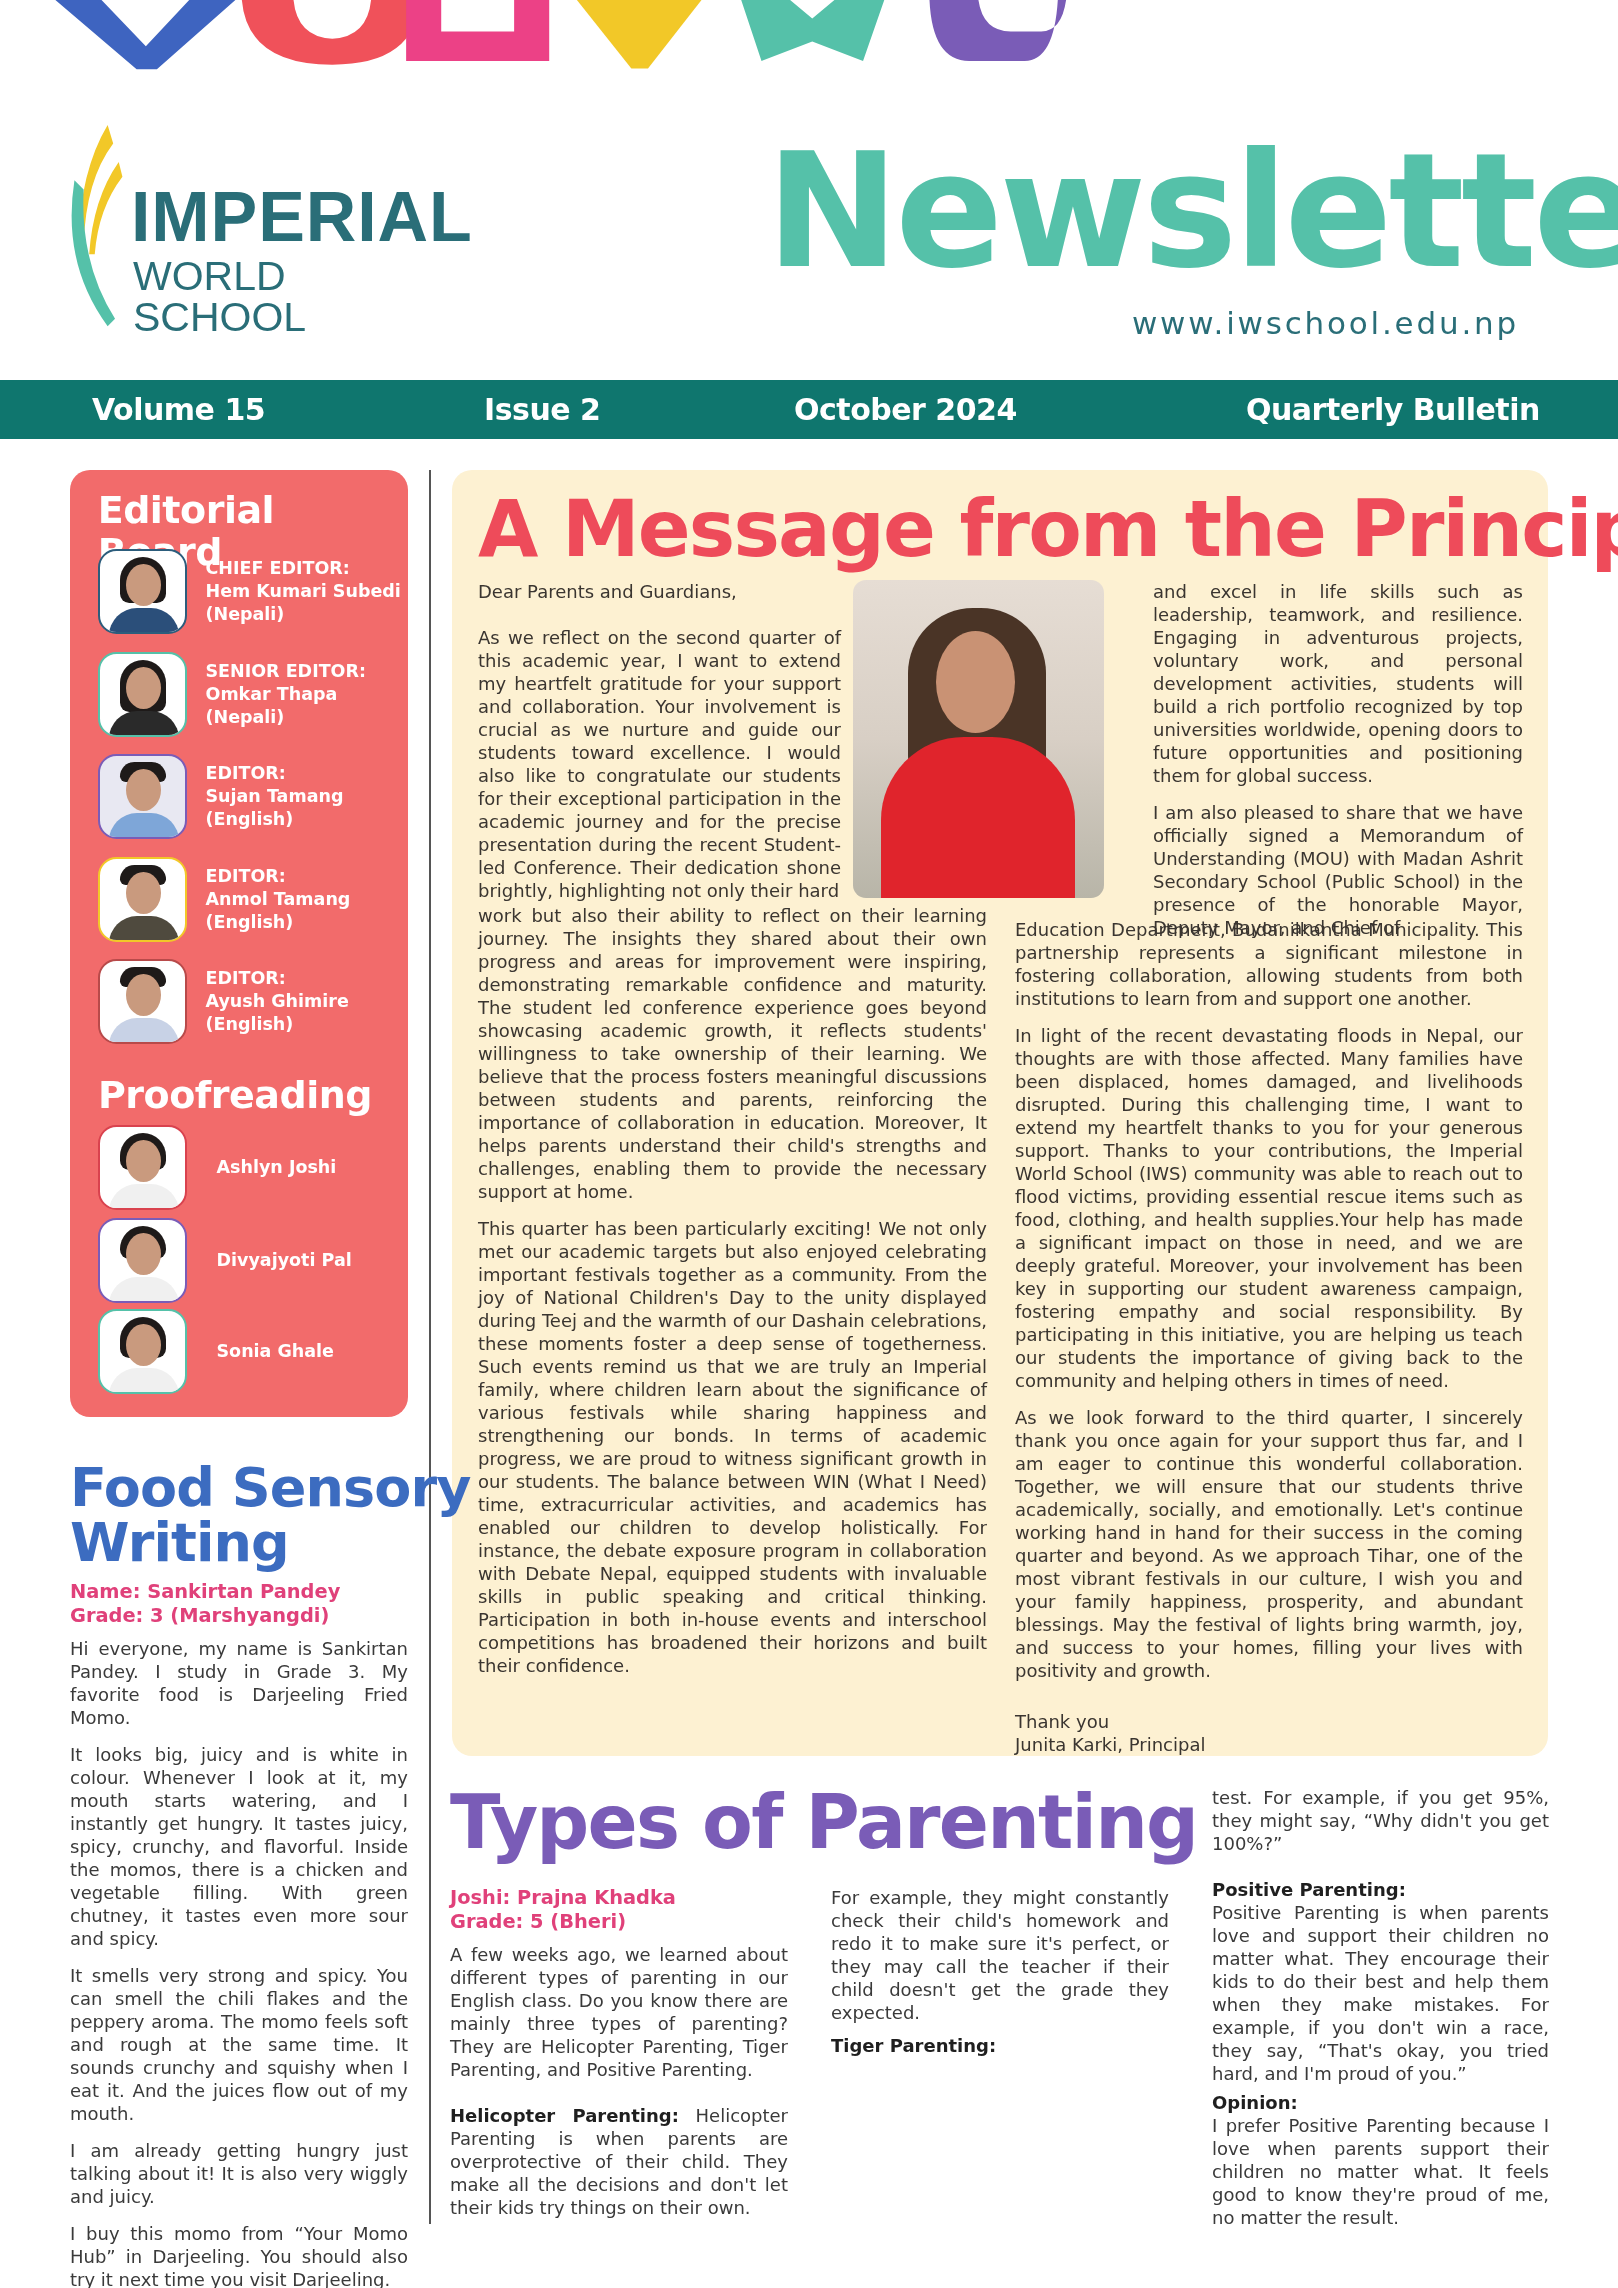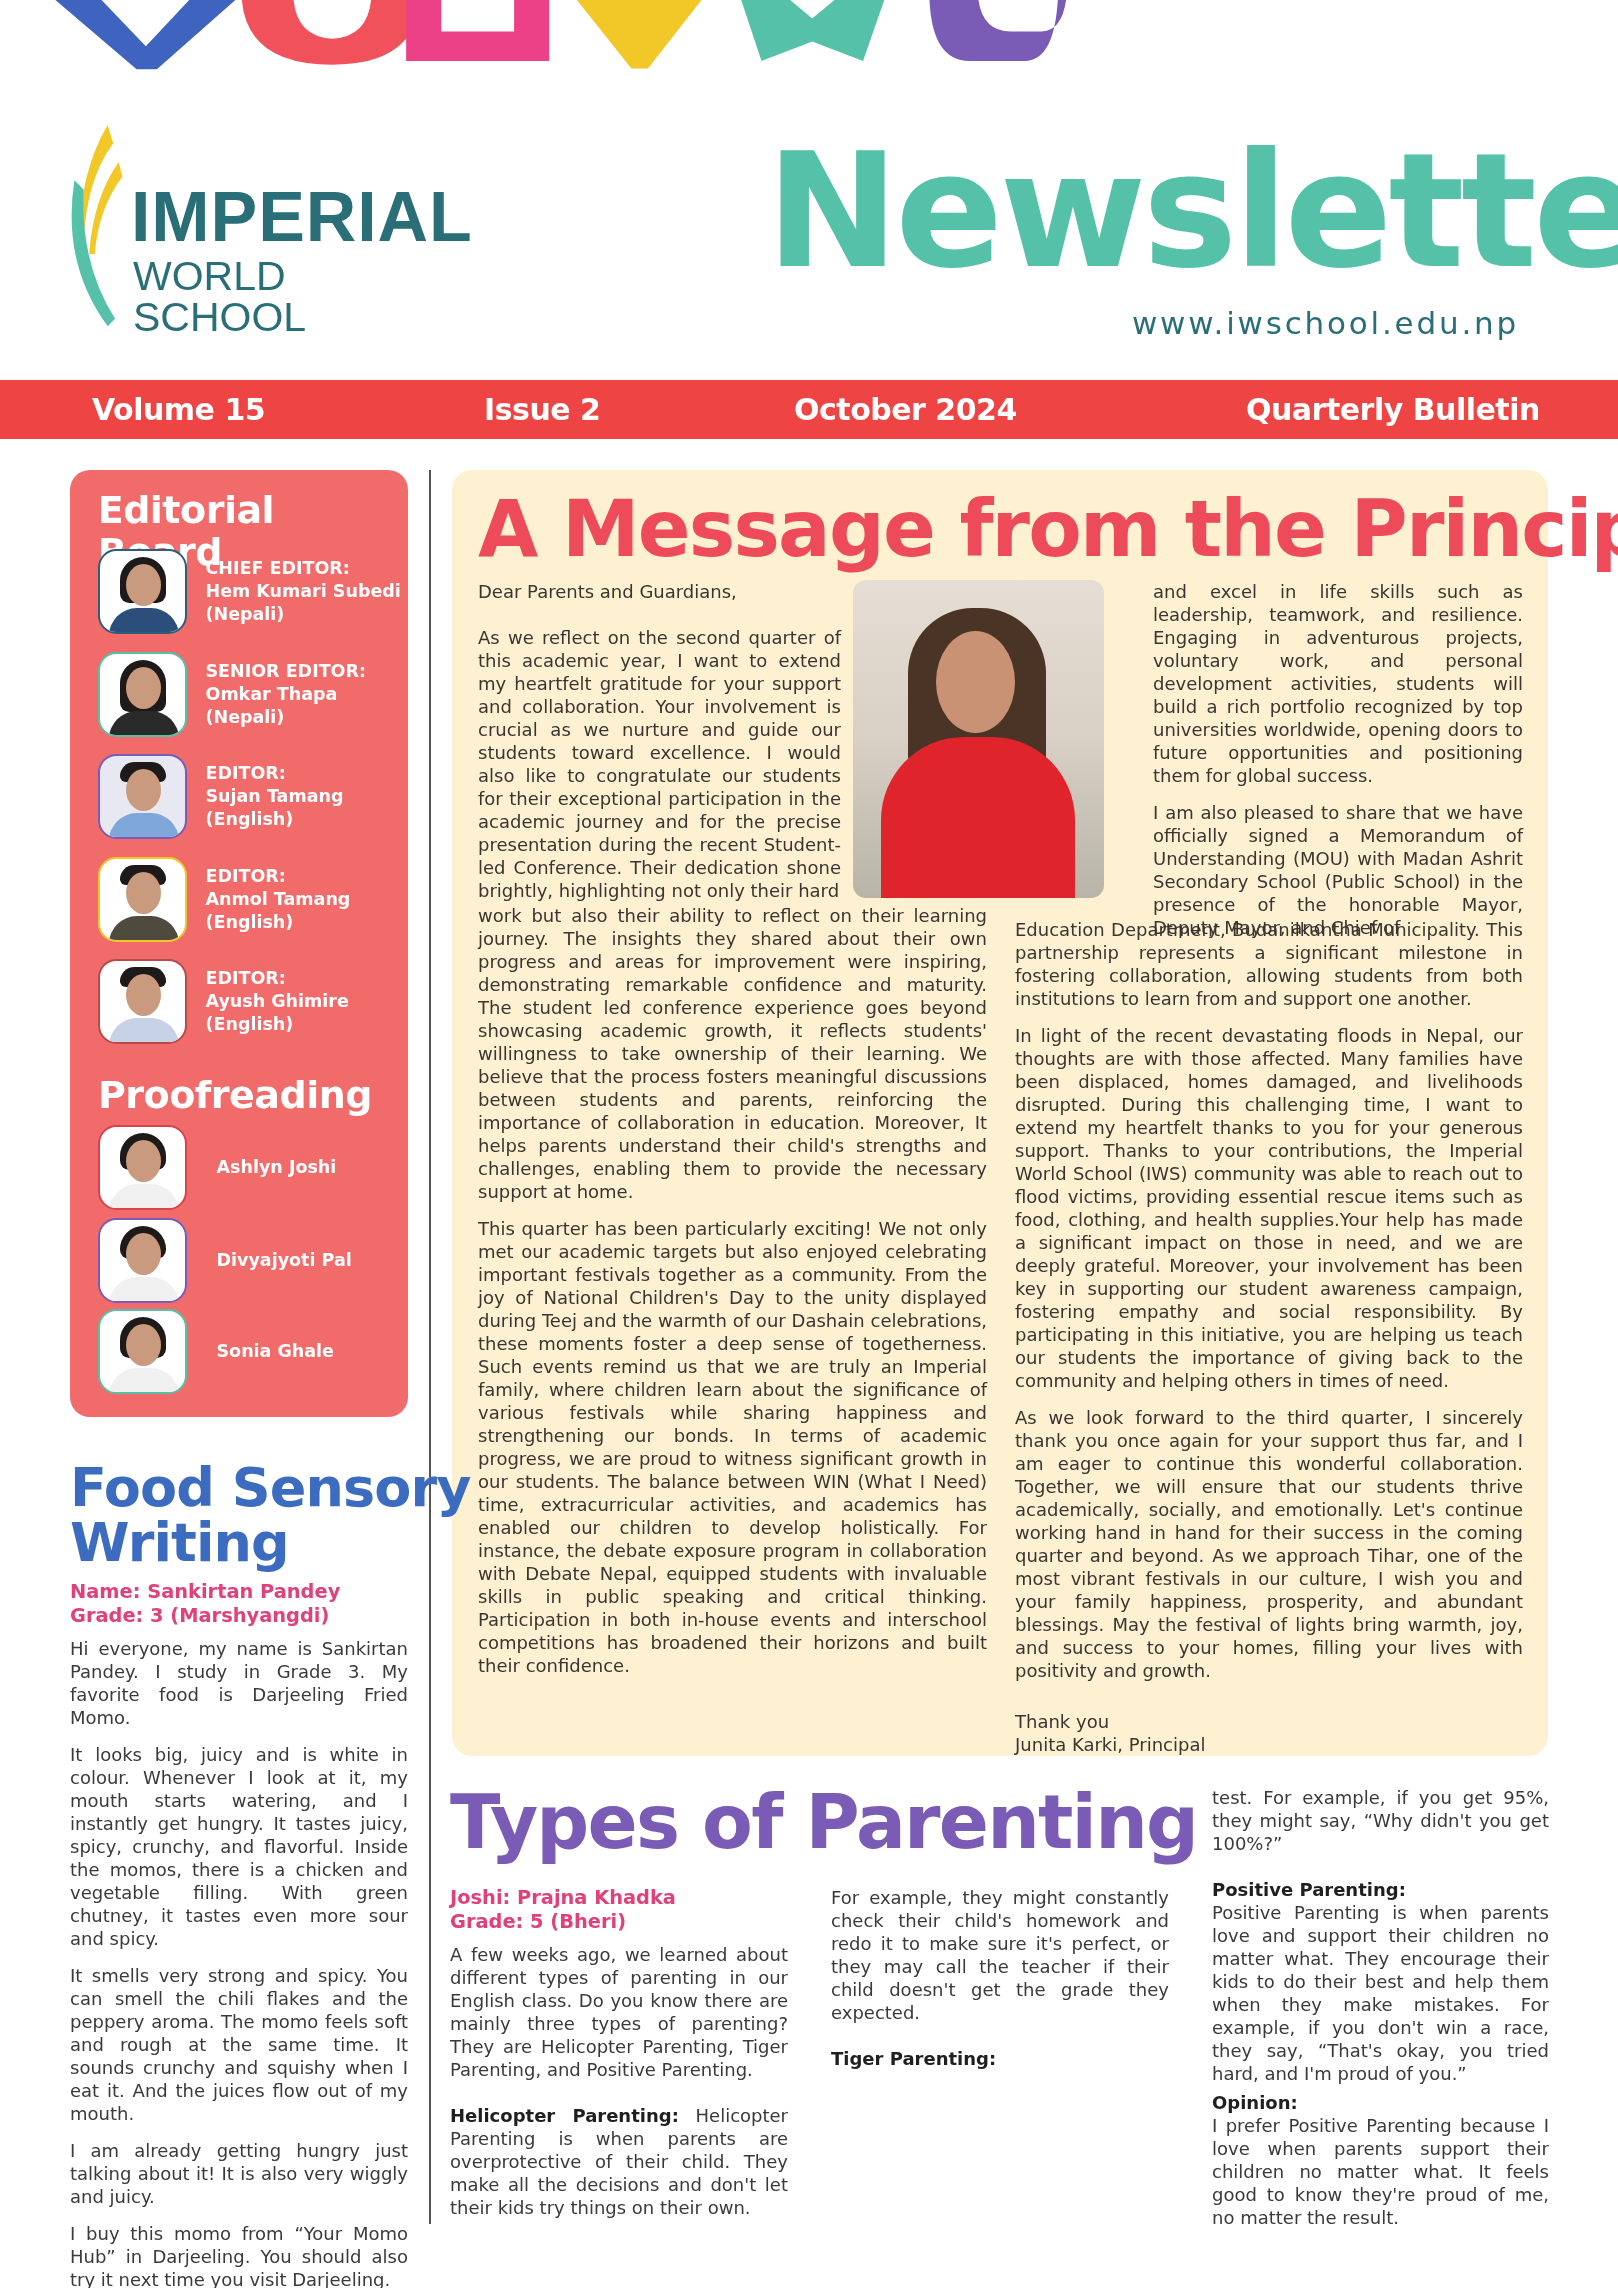--- a/index.html
+++ b/index.html
@@ -12,21 +12,21 @@
   
   .logo { position: absolute; left: 65px; top: 125px; width: 388px; height: 203px; }
   .logo-mark { position: absolute; left: 0; top: 0; width: 65px; height: 203px; }
   .logo-text1 { position: absolute; left: 66px; top: 57px; font-family: "Liberation Sans", sans-serif; font-size: 70px; letter-spacing: 0.9px; color: #2a6e78; font-weight: 700; line-height: 1; }
   .logo-text2 { position: absolute; left: 68px; top: 131px; font-family: "Liberation Sans", sans-serif; font-size: 41px; color: #2a6e78; letter-spacing: 0px; line-height: 1; }
 
   .masthead-title { position: absolute; left: 766px; top: 131px; font-family: "DejaVu Sans", sans-serif; font-weight: 700; font-size: 159px; color: #55c1a9; letter-spacing: -3.7px; line-height: 1; }
   .masthead-url { position: absolute; right: 100px; top: 305px; font-family: "DejaVu Sans", sans-serif; font-size: 31px; color: #2a6e78; letter-spacing: 2.8px; }
 
   
-  .info-bar { position: absolute; left: 0; top: 380px; width: 1619px; height: 59px; background: #ef4444; display: flex; align-items: center; }
+  .info-bar { position: absolute; left: 0; top: 380px; width: 1619px; height: 59px; background: #0f766e; display: flex; align-items: center; }
   .info-bar span { position: absolute; color: #ffffff; font-weight: 700; font-size: 30px; font-family: "DejaVu Sans", sans-serif; letter-spacing: -0.5px; }
 
   
   .editorial { position: absolute; left: 70px; top: 470px; width: 338px; height: 947px; background: #f26b6b; border-radius: 20px; padding: 20px 18.5px; color: #fff; }
   .editorial h2 { font-size: 38px; font-weight: 700; color: #ffffff; letter-spacing: -0.5px; margin-left: 9.2px; line-height: 1.1; }
   .member { position: absolute; left: 28px; display: flex; align-items: center; }
   .avatar { width: 89px; height: 85px; border-radius: 18.5px; border: 2.8px solid #2c5d7c; background: #ffffff; overflow: hidden; position: relative; flex-shrink: 0; }
   .avatar .head { position: absolute; left: 26px; top: 13px; width: 35px; height: 42px; border-radius: 50%; background: #c99a7e; }
   .avatar .hair { position: absolute; left: 20px; top: 5.5px; width: 46px; height: 33px; border-radius: 23px 23px 9.2px 9.2px; background: #1e1a19; }
   .avatar .body { position: absolute; left: 9.2px; top: 57px; width: 70px; height: 37px; border-radius: 28px 28px 0 0; background: #3a5f8e; }
@@ -234,21 +234,21 @@
 <div class="tcol" style="left:450px;top:1886px;width:338px">
   <div class="byline" style="margin-bottom:9.2px">
     <div>Joshi: Prajna Khadka</div>
     <div>Grade: 5 (Bheri)</div>
   </div>
   <p style="margin-bottom:23px">A few weeks ago, we learned about different types of parenting in our English class. Do you know there are mainly three types of parenting? They are Helicopter Parenting, Tiger Parenting, and Positive Parenting.</p>
   <p><b>Helicopter Parenting:</b><span> Helicopter Parenting is when parents are overprotective of their child. They make all the decisions and don't let their kids try things on their own.</span></p>
 </div>
 
 <div class="tcol" style="left:831px;top:1886px;width:338px">
-  <p style="margin-bottom:23px">For example, they might constantly check their child's homework and redo it to make sure it's perfect, or they may call the teacher if their child doesn't get the grade they expected.</p>
+  <p style="margin-bottom:10px">For example, they might constantly check their child's homework and redo it to make sure it's perfect, or they may call the teacher if their child doesn't get the grade they expected.</p>
   <b style="display:block">Tiger Parenting:</b>
 </div>
 
 <div class="tcol" style="left:1212px;top:1786px;width:337px">
   <p style="margin-bottom:23px">test. For example, if you get 95%, they might say, “Why didn't you get 100%?”</p>
   <b style="display:block">Positive Parenting:</b>
   <p style="margin-bottom:6px">Positive Parenting is when parents love and support their children no matter what. They encourage their kids to do their best and help them when they make mistakes. For example, if you don't win a race, they say, “That's okay, you tried hard, and I'm proud of you.”</p>
   <b style="display:block">Opinion:</b>
   <p>I prefer Positive Parenting because I love when parents support their children no matter what. It feels good to know they're proud of me, no matter the result.</p>
 </div>

